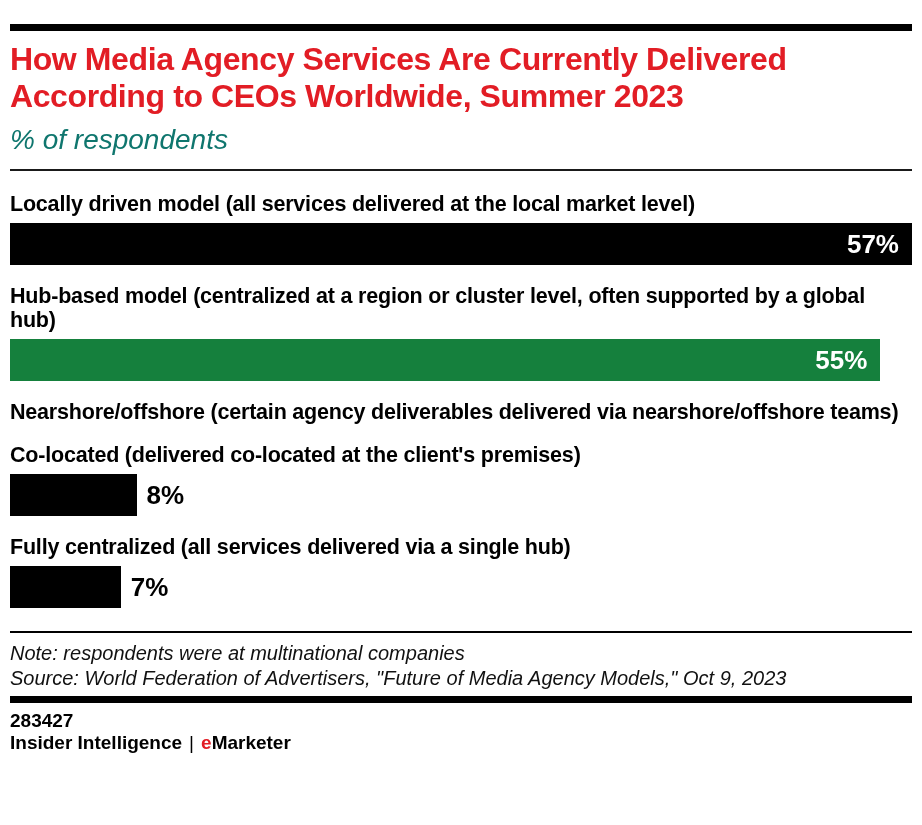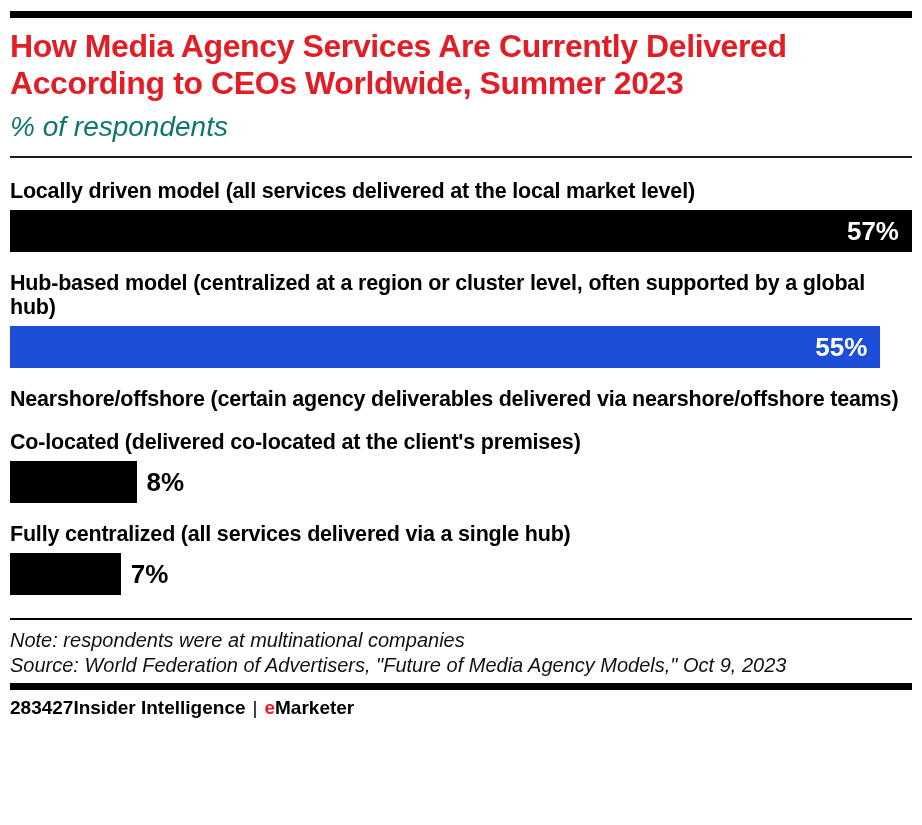--- a/index.html
+++ b/index.html
@@ -10,21 +10,21 @@
   html, body {
     margin: 0;
     padding: 0;
     background: #ffffff;
     font-family: "Liberation Sans", sans-serif;
     color: #000000;
   }
   .page {
     width: 922px;
     height: 825px;
-    padding: 1px 10px;
+    padding: 14px 10px;
     overflow: hidden;
   }
   .top-rule {
     margin-top: 10px;
     height: 7px;
     background: #000000;
   }
   .title {
     margin: 10px 0 0 0;
     max-width: 790px;
@@ -91,24 +91,25 @@
     color: #111111;
   }
   .footer-rule {
     margin-top: 5px;
     height: 7px;
     background: #000000;
   }
   .footer {
     margin-top: 7px;
     display: flex;
-    justify-content: flex-start;
+    justify-content: space-between;
     align-items: baseline;
     font-size: 19px;
     font-weight: 700;
+    flex-direction: column;
   }
   .brand { white-space: nowrap; }
   .brand .sep { margin: 0 7px; font-weight: 400; }
   .brand .accent-e { color: var(--accent); }
 </style>
 </head>
 <body>
 
 <div class="page">
   <div class="top-rule"></div>
@@ -123,21 +124,21 @@
         <div class="bar-label">Locally driven model (all services delivered at the local market level)</div>
         <div class="bar-track">
           <div class="bar" style="width: 100%; background: rgb(0, 0, 0);">
             <span class="val inside">57%</span>
           </div>
         </div>
       </div>
       <div class="row">
         <div class="bar-label">Hub-based model (centralized at a region or cluster level, often supported by a global hub)</div>
         <div class="bar-track">
-          <div class="bar" style="width: 96.4912%; background: #1d4ed8;">
+          <div class="bar" style="width: 96.4912%; background: #15803d;">
             <span class="val inside">55%</span>
           </div>
         </div>
       </div>
       <div class="row">
         <div class="bar-label">Nearshore/offshore (certain agency deliverables delivered via nearshore/offshore teams)</div>
       </div>
       <div class="row">
         <div class="bar-label">Co-located (delivered co-located at the client's premises)</div>
         <div class="bar-track">

